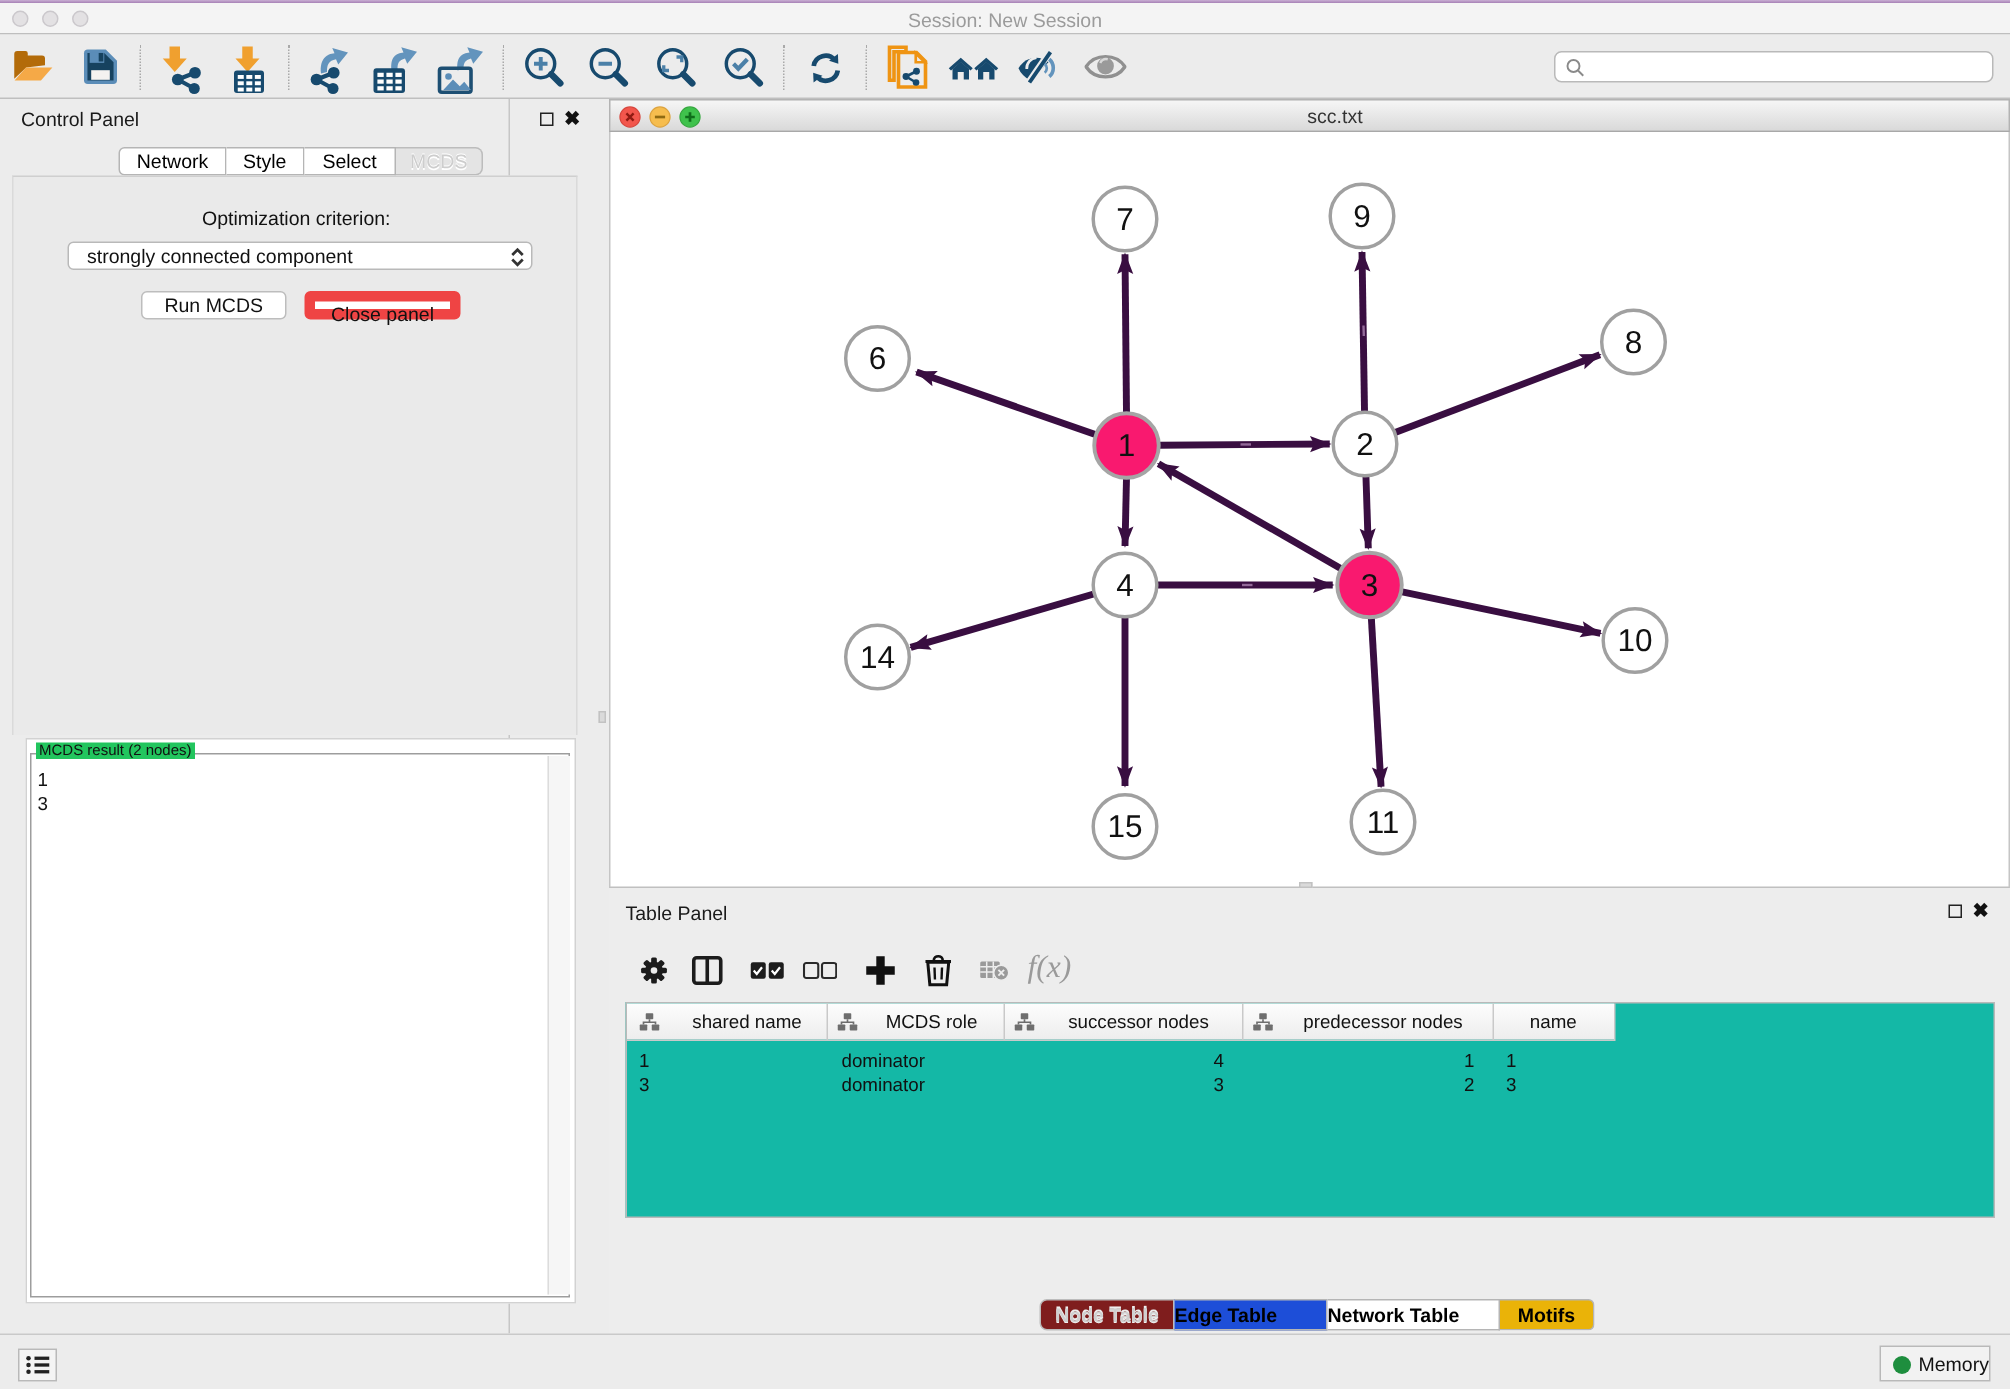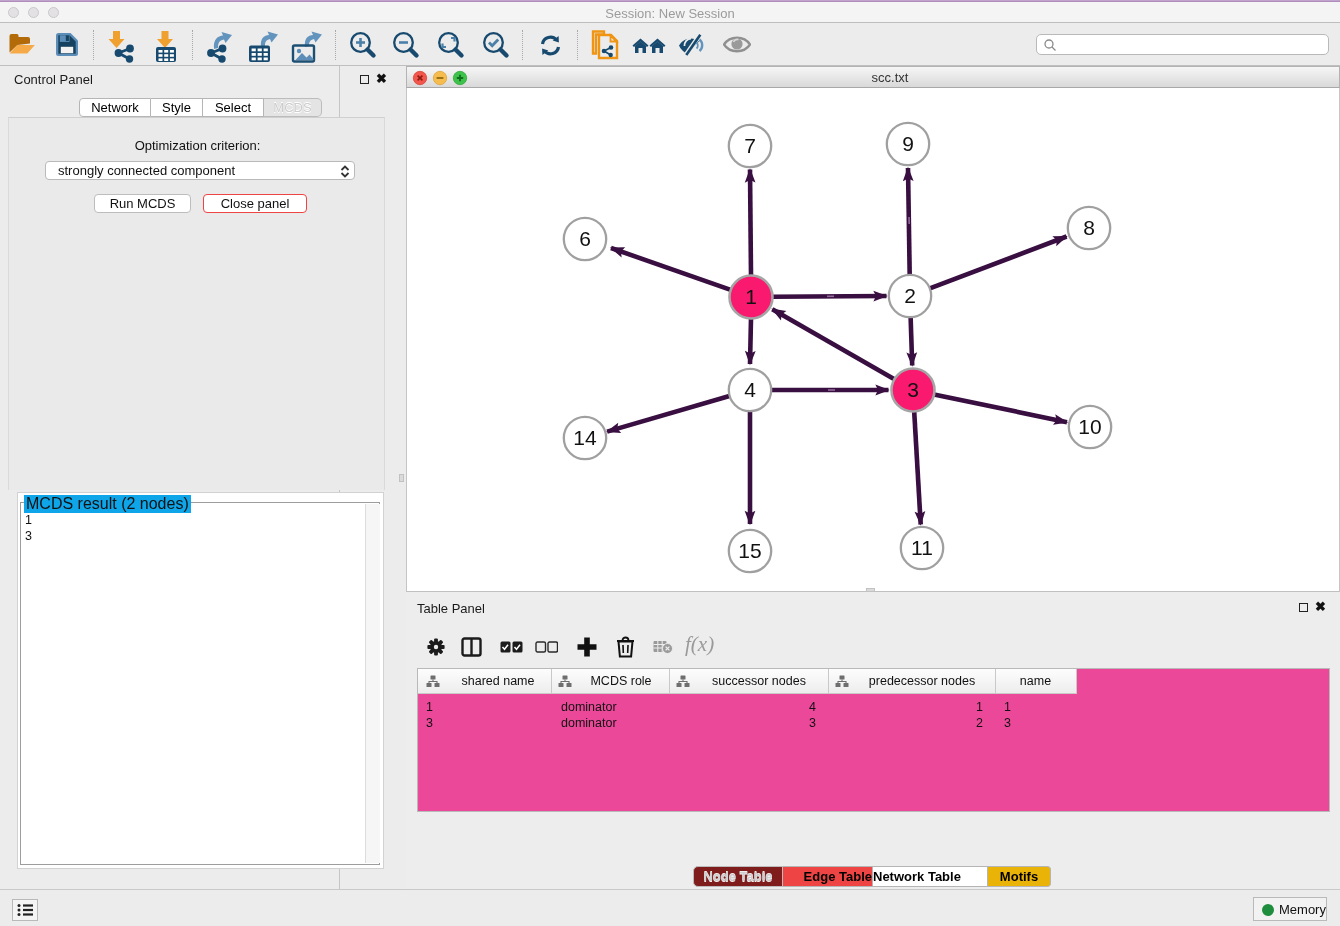--- a/index.html
+++ b/index.html
@@ -193,26 +193,26 @@
 
   <div class="abs" style="left:8px;top:51px;width:377px;height:373px;background:#eaeaea;border-top:1px solid #cfcfcf;border-left:1px solid #dadada;border-right:1px solid #dadada;">
     <div class="abs" style="left:0;top:20px;width:377px;text-align:center;font-size:13px;color:#111;">Optimization criterion:</div>
     <div class="abs" style="left:36px;top:43px;width:310px;height:19px;background:#fff;border:1px solid #b9b9b9;border-radius:4px;font-size:13px;color:#111;line-height:17px;padding-left:12px;">strongly connected component
       <svg width="10" height="13" style="position:absolute;right:4px;top:3px;" viewBox="0 0 10 13">
           <path d="M1.5 5 L5 1.5 L8.5 5" fill="none" stroke="#333" stroke-width="1.8"></path>
           <path d="M1.5 8 L5 11.5 L8.5 8" fill="none" stroke="#333" stroke-width="1.8"></path>
         </svg>
     </div>
     <div class="abs" style="left:85px;top:76px;width:97px;height:19px;background:#fff;border:1px solid #bdbdbd;border-radius:4px;font-size:13px;color:#111;text-align:center;line-height:17px;">Run MCDS</div>
-    <div class="abs" style="left:194px;top:76px;width:104px;height:19px;background:#fff;border:1px solid #ef4444;border-radius:4px;font-size:13px;color:#111;text-align:center;line-height:17px;">Close panel</div>
+    <div class="abs" style="left:194px;top:76px;width:104px;height:19px;background:#fff;border:7px solid #ef4444;border-radius:4px;font-size:13px;color:#111;text-align:center;line-height:17px;">Close panel</div>
   </div>
 
   <div class="abs" style="left:17px;top:426px;width:367px;height:377px;background:#fff;border:1px solid #d2d2d2;">
     <div class="abs" style="left:2px;top:9px;width:360px;height:363px;border:1px solid #9d9d9d;"></div>
-    <div class="abs" style="left:6px;top:2px;background:#0ea5e9;padding:0 2px;font-size:16px;color:#111;">MCDS result (2 nodes)</div>
+    <div class="abs" style="left:6px;top:2px;background:#22c55e;padding:0 2px;font-size:10px;color:#111;">MCDS result (2 nodes)</div>
     <div class="abs" style="left:7px;top:19px;font-size:12.5px;color:#111;line-height:16px;">1<br>3</div>
     <div class="abs" style="left:347px;top:11px;width:15px;height:359px;background:#f6f6f6;border-left:1px solid #dcdcdc;"></div>
   </div>
 </div>
 
 <div class="abs" id="netwin" style="left:406px;top:66px;width:934px;height:526px;">
   <div class="abs" style="left:0;top:0;width:934px;height:22px;background:linear-gradient(#f6f6f6,#d9d9d9);border:1px solid #b3b3b3;border-bottom:1px solid #a8a8a8;">
     <svg class="abs" style="left:5px;top:3px;" width="60" height="16" viewBox="0 0 60 16">
       <circle cx="8" cy="8" r="6.7" fill="#f2564c" stroke="#d8453c" stroke-width="0.8"></circle>
       <path d="M5.6 5.6 l4.8 4.8 M10.4 5.6 l-4.8 4.8" stroke="#8f1a12" stroke-width="1.6"></path>
@@ -335,21 +335,21 @@
       <line x1="0.5" y1="4.5" x2="13.5" y2="4.5"></line>
         <line x1="0.5" y1="8" x2="13.5" y2="8"></line>
       <line x1="4.8" y1="1" x2="4.8" y2="12"></line>
         <line x1="9.2" y1="1" x2="9.2" y2="12"></line>
     </g>
     <circle cx="14.5" cy="8.5" r="5" fill="#9a9a9a" stroke="#ededed" stroke-width="1"></circle>
     <path d="M12.6 6.6 l3.8 3.8 M16.4 6.6 l-3.8 3.8" stroke="#ededed" stroke-width="1.3"></path>
   </svg>
   <div class="abs" style="left:279px;top:40px;font-family:'Liberation Serif',serif;font-style:italic;font-size:21px;color:#9a9a9a;">f(x)</div>
 
-  <div class="abs" style="left:11px;top:76px;width:913px;height:144px;background:#ec4899;border:1px solid #b9b9b9;">
+  <div class="abs" style="left:11px;top:76px;width:913px;height:144px;background:#14b8a6;border:1px solid #b9b9b9;">
 
     <div class="abs" style="left:0;top:0;width:658px;height:25px;background:linear-gradient(#fdfdfd,#ededed);border-bottom:1px solid #c9c9c9;"></div>
     <div class="abs" style="left:133px;top:0;height:25px;border-left:1px solid #c9c9c9;"></div>
     <div class="abs" style="left:251px;top:0;height:25px;border-left:1px solid #c9c9c9;"></div>
     <div class="abs" style="left:410px;top:0;height:25px;border-left:1px solid #c9c9c9;"></div>
     <div class="abs" style="left:577px;top:0;height:25px;border-left:1px solid #c9c9c9;"></div>
     <div class="abs" style="left:658px;top:0;height:25px;border-left:1px solid #c9c9c9;"></div>
     <svg class="abs" style="left:8px;top:6px" width="14" height="13" viewBox="0 0 14 13">
         <g fill="#6e6e6e">
           <rect x="4.5" y="0.5" width="5" height="4" rx="0.5"></rect>
@@ -395,21 +395,21 @@
     <div class="abs" style="left:586px;top:31px;font-size:12.5px;color:#111;">1</div>
     <div class="abs" style="left:8px;top:47px;font-size:12.5px;color:#111;">3</div>
     <div class="abs" style="left:143px;top:47px;font-size:12.5px;color:#111;">dominator</div>
     <div class="abs" style="left:330px;top:47px;width:68px;text-align:right;font-size:12.5px;color:#111;">3</div>
     <div class="abs" style="left:500px;top:47px;width:65px;text-align:right;font-size:12.5px;color:#111;">2</div>
     <div class="abs" style="left:586px;top:47px;font-size:12.5px;color:#111;">3</div>
   </div>
 
   <div class="abs" style="left:287px;top:274px;height:21px;display:flex;font-size:13px;font-weight:bold;">
     <div style="width:90px;background:#7f1d1d;border:1px solid #bcbcbc;border-radius:5px 0 0 5px;text-align:center;line-height:20px;color:#cfcfcf;text-shadow:0 1px 0 #f2f2f2,0 -1px 0 #eee;">Node Table</div>
-    <div style="width:90px;background:#ef4444;border:1px solid #b5b5b5;border-left:none;text-align:right;line-height:20px;">Edge Table</div>
+    <div style="width:102px;background:#1d4ed8;border:1px solid #b5b5b5;border-left:none;text-align:left;line-height:20px;">Edge Table</div>
     <div style="width:115px;background:#fff;border:1px solid #b5b5b5;border-left:none;text-align:left;line-height:20px;">Network Table</div>
     <div style="width:63px;background:#eab308;border:1px solid #b5b5b5;border-left:none;border-radius:0 4px 4px 0;text-align:center;line-height:20px;">Motifs</div>
   </div>
 </div>
 
 <div class="abs" style="left:399px;top:474px;width:5px;height:8px;background:#dadada;border:1px solid #c2c2c2;"></div>
 <div class="abs" style="left:866px;top:588px;width:9px;height:4px;background:#dadada;border:1px solid #c2c2c2;"></div>
 
 <div class="abs" id="statusbar" style="left:0;top:889px;width:1340px;height:37px;background:#ececec;border-top:1px solid #c9c9c9;">
   <div class="abs" style="left:12px;top:9px;width:26px;height:22px;background:#f4f4f4;border:1px solid #b9b9b9;">

